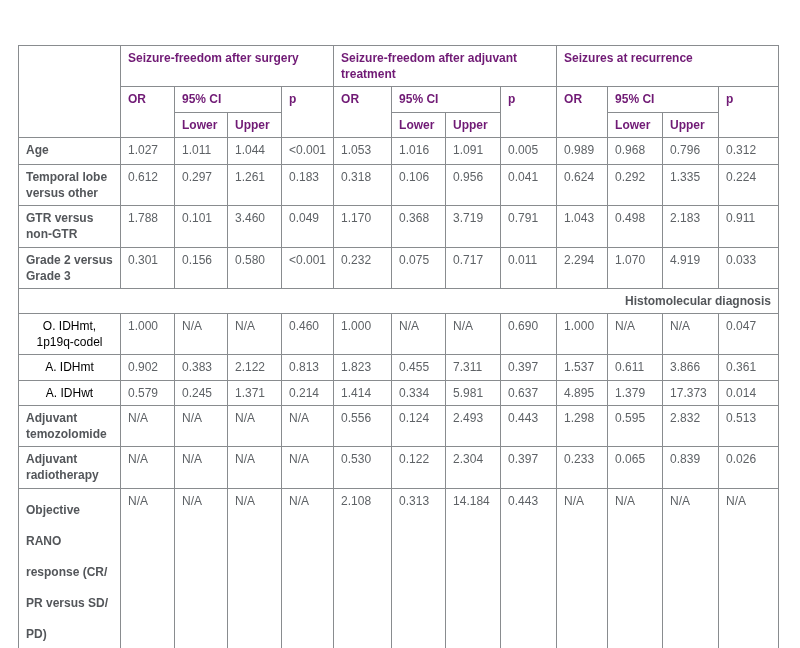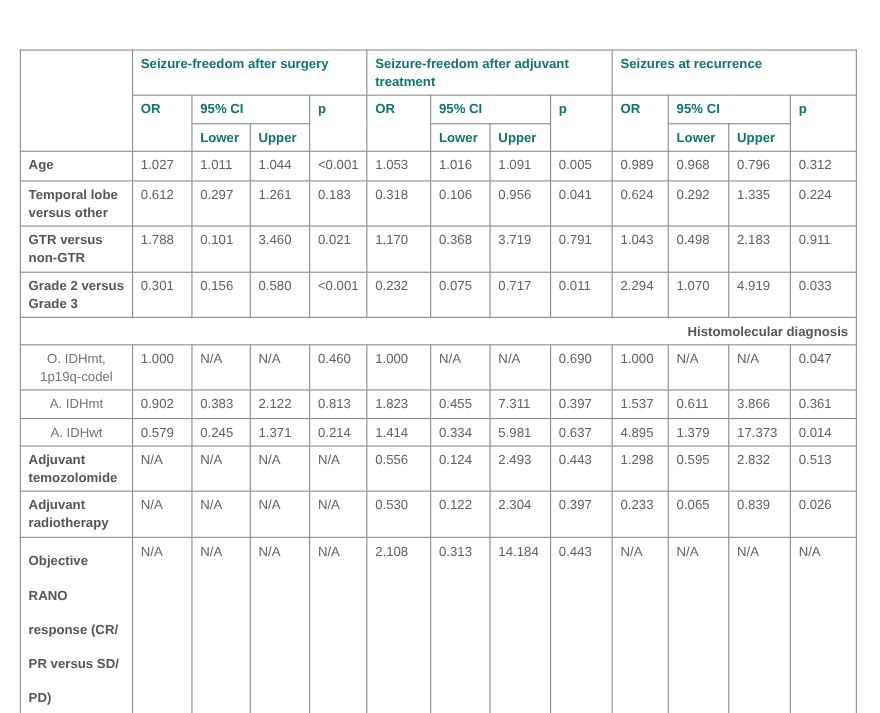--- a/index.html
+++ b/index.html
@@ -26,29 +26,29 @@
     color: #5e6266;
     font-weight: 400;
     padding: 4px 7px;
     text-align: left;
     vertical-align: top;
     overflow: hidden;
     word-wrap: break-word;
   }
   .stats th {
     font-weight: 700;
-    color: #0f766e;
+    color: #701a75;
   }
   .stats td.rowlabel {
     font-weight: 700;
     color: #53565a;
   }
   .stats td.rowlabel.subname {
     font-weight: 400;
-    color: #737373;
+    color: #000000;
     text-align: center;
   }
   .stats tr.section td {
     font-weight: 700;
     color: #53565a;
     text-align: right;
   }
   .stats td.spread {
     line-height: 31px;
     padding-top: 6px;
@@ -132,21 +132,21 @@
         <td>0.624</td>
         <td>0.292</td>
         <td>1.335</td>
         <td>0.224</td>
       </tr>
       <tr class="data">
         <td class="rowlabel" style="height: 36px;">GTR versus non-GTR</td>
         <td>1.788</td>
         <td>0.101</td>
         <td>3.460</td>
-        <td>0.021</td>
+        <td>0.049</td>
         <td>1.170</td>
         <td>0.368</td>
         <td>3.719</td>
         <td>0.791</td>
         <td>1.043</td>
         <td>0.498</td>
         <td>2.183</td>
         <td>0.911</td>
       </tr>
       <tr class="data">

